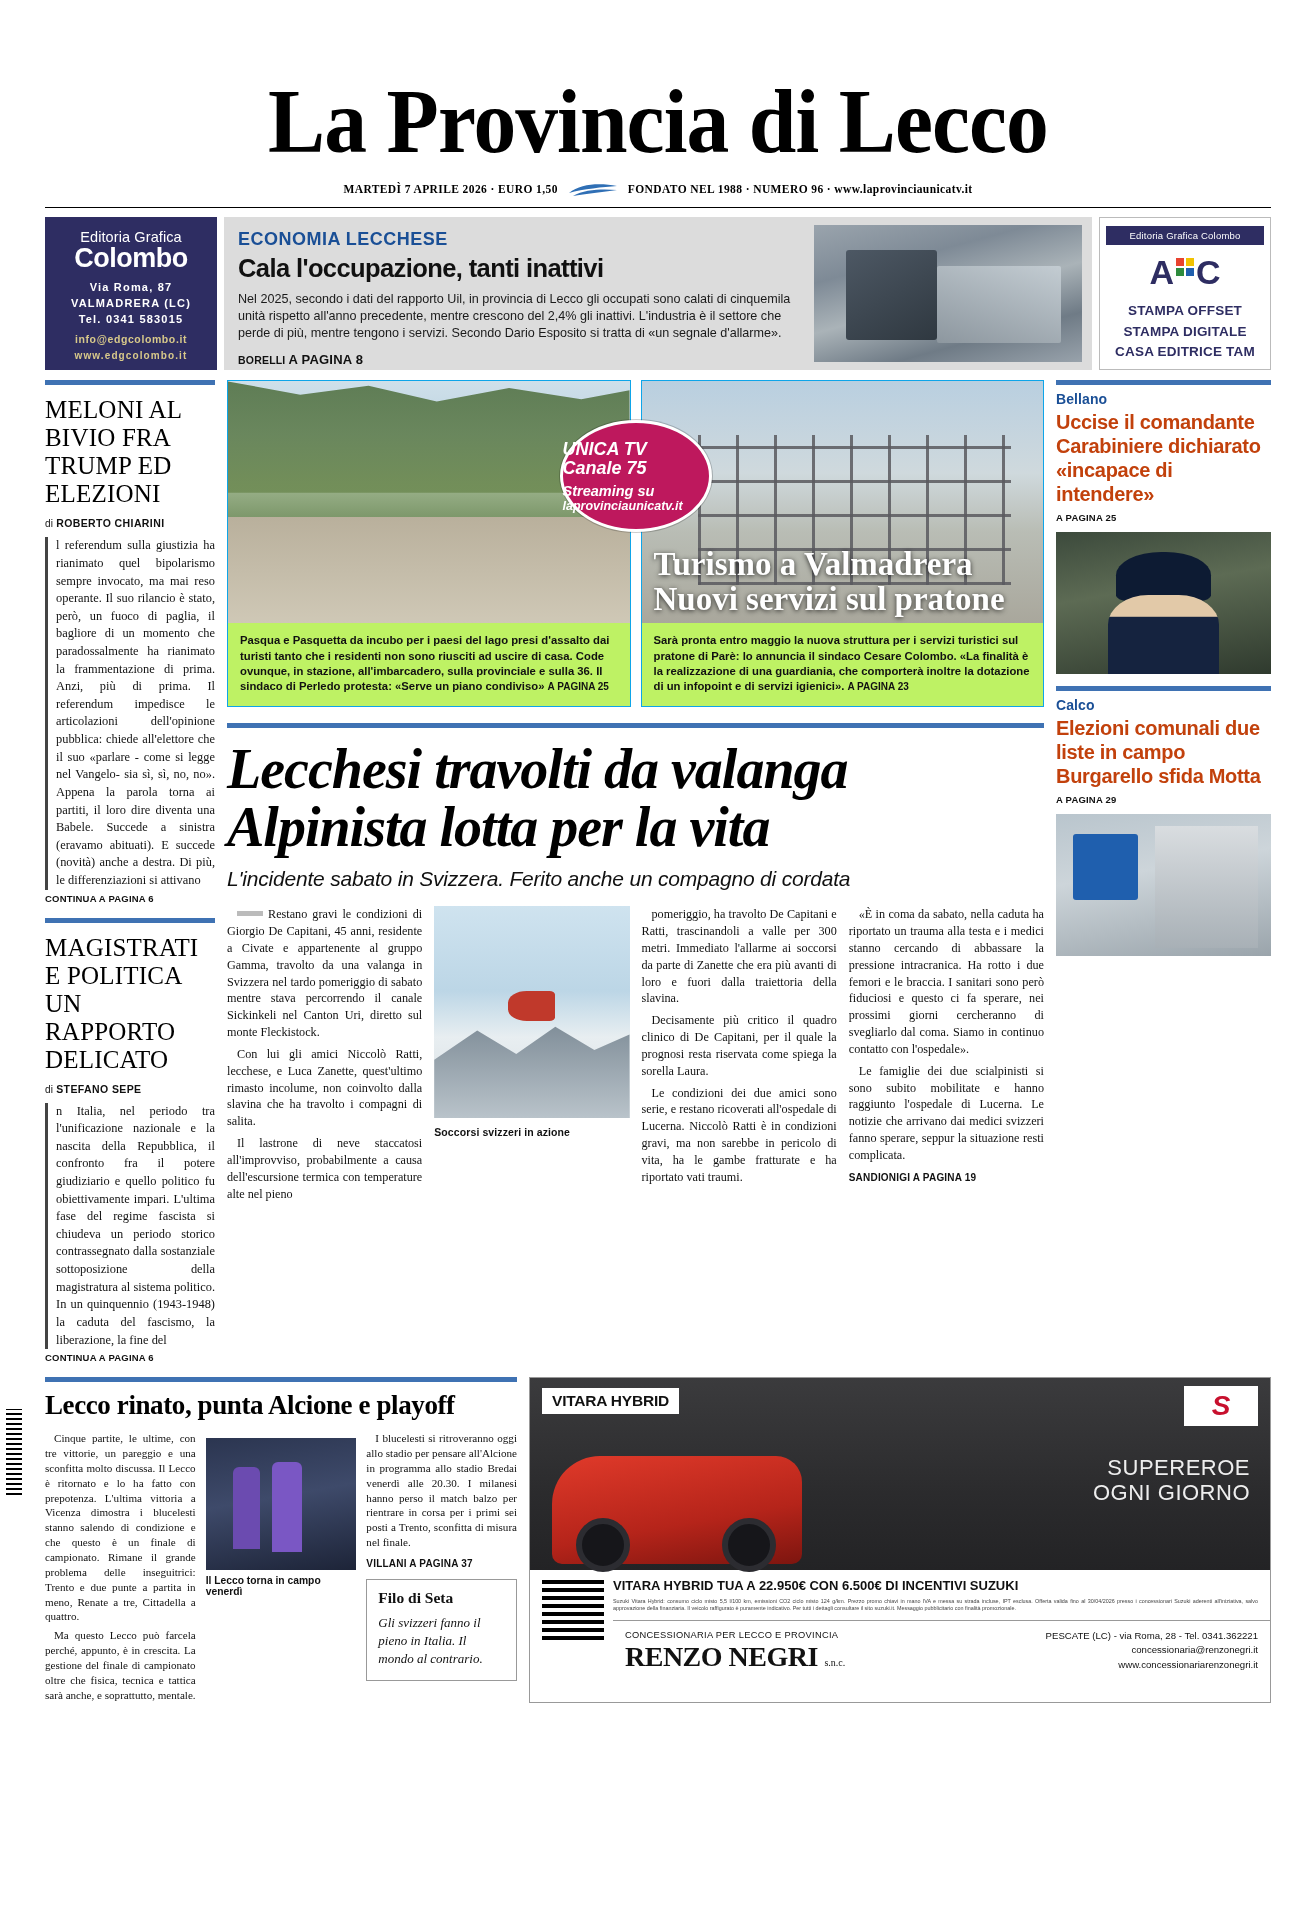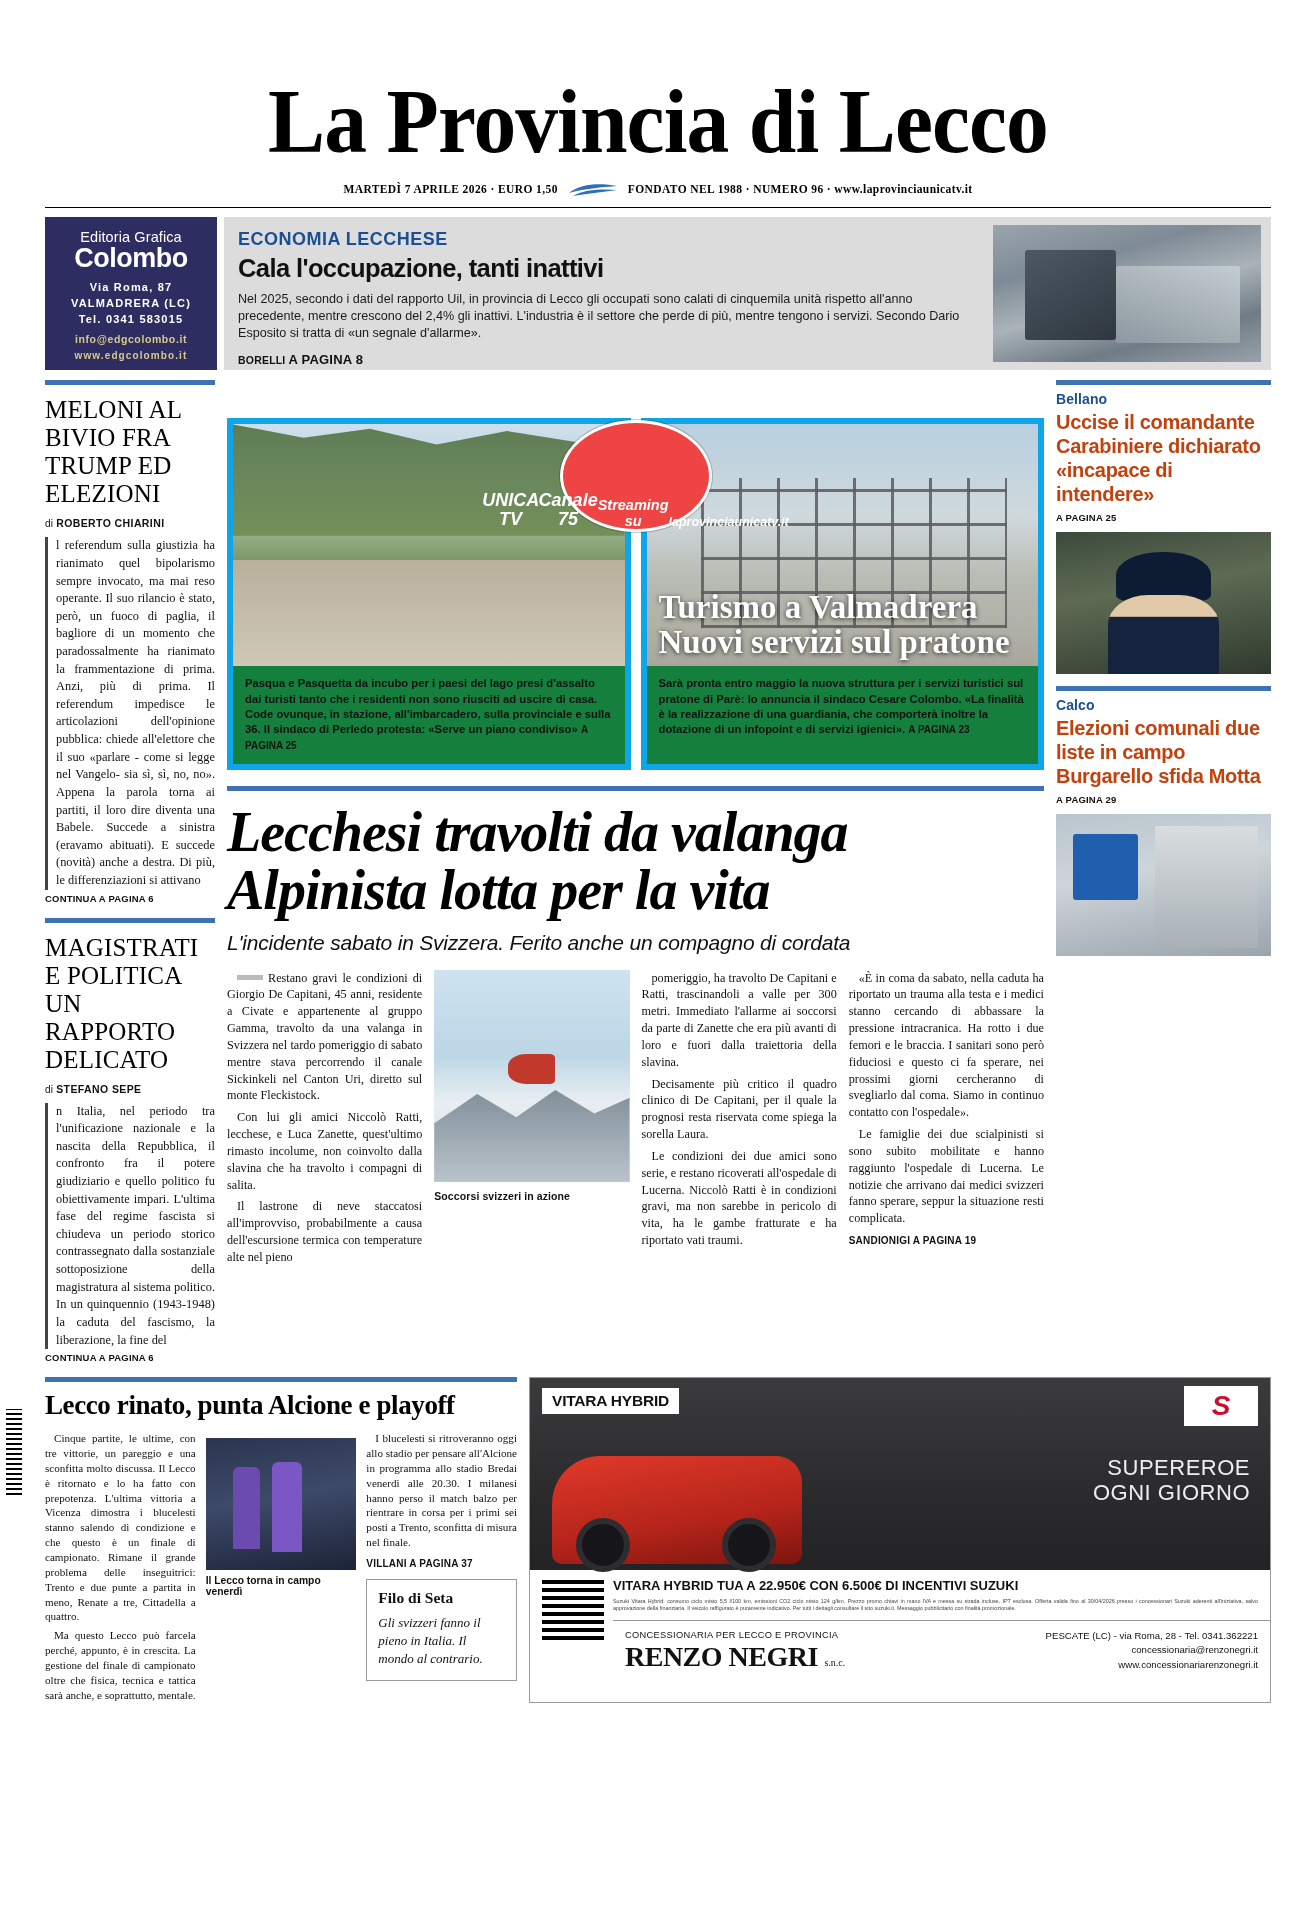--- a/index.html
+++ b/index.html
@@ -102,21 +102,21 @@
   .op-author b { font-size: 10.5px; letter-spacing:0.4px; }
   .op-body {
     font-family:"Liberation Serif", serif; font-size: 12.4px; line-height:1.42;
     margin-top: 8px; text-align: justify; color:#111;
     border-left: 3px solid #444; padding-left: 8px;
   }
   .op-cont { font-size: 9.5px; font-weight: bold; letter-spacing:0.2px; margin-top:3px; }
 
   
   .photo-row { display:flex; gap: 10px; position: relative; }
-  .photo-card { flex:1; border:6px solid #0ea5e9; background:#15803d; padding:0;margin-top:38px; }
+  .photo-card { flex:1; border:1px solid #0ea5e9; background:#bef264; padding:0; }
   .pc-img { height: 242px; position: relative; overflow: hidden; }
   .pc-img.lake {
     background:
       linear-gradient(180deg,#cfe0ea 0%, #bcd2e0 22%, #9fb58f 42%, #6f8c5c 62%, #8e9a86 100%);
   }
   .pc-img.lake::before{
     content:""; position:absolute; left:0; right:0; top:0; height:46%;
     background:linear-gradient(180deg,#4b6b3b,#6d8a52);
     clip-path: polygon(0 0,18% 12%,35% 4%,52% 18%,70% 6%,88% 16%,100% 8%,100% 100%,0 100%);
     opacity:.85;
@@ -139,22 +139,22 @@
     position:absolute; left:0; right:0; bottom:6px; padding:0 12px;
     font-size: 33px; line-height:1.06; color:#fff;
     text-shadow: 0 1px 5px rgba(0,0,0,.75);
   }
   .pc-cap { font-size:11.3px; line-height:1.36; padding:10px 12px 11px; color:#111; font-weight:600;}
   .pc-cap .pag { font-weight:bold; font-size:10px; }
 
   .unicatv-badge {
     position:absolute; left:50%; top:40px; transform: translateX(-50%);
     width: 152px; height: 112px; border-radius: 50%;
-    background:#ef4444; color:#fff; text-align:center;
-    display:flex; flex-direction:row; align-items:flex-end; justify-content:center;
+    background:#be185d; color:#fff; text-align:center;
+    display:flex; flex-direction:column; align-items:flex-start; justify-content:center;
     border: 3px solid #fff; z-index: 5;
     box-shadow: 0 0 0 1px rgba(0,0,0,.2);
   }
   .unicatv-badge .b1 { font-size:18px; font-weight:bold; font-style:italic; line-height:1.08; }
   .unicatv-badge .b2 { font-size:14.5px; font-weight:bold; font-style:italic; margin-top:4px;}
   .unicatv-badge .b3 { font-size:12.5px; font-weight:bold; font-style:italic; }
 
   
   .main-head-block { margin-top: 16px; font-style: italic; }
   .main-head {
@@ -315,20 +315,38 @@
         <div class="econ-head">Cala l'occupazione, tanti inattivi</div>
         <div class="econ-body">Nel 2025, secondo i dati del rapporto Uil, in provincia di Lecco gli occupati sono calati di cinquemila unità rispetto all'anno precedente, mentre crescono del 2,4% gli inattivi. L'industria è il settore che perde di più, mentre tengono i servizi. Secondo Dario Esposito si tratta di «un segnale d'allarme».</div>
         <div class="econ-credit">
           <span>BORELLI</span>
           <span class="pag">A PAGINA 8</span>
         </div>
       </div>
       <div class="econ-photo"></div>
     </div>
 
+    <div class="ad-colombo2">
+      <div class="hdr">Editoria Grafica Colombo</div>
+      <div class="abc">
+        <span class="letter">A</span>
+        <span class="dots">
+          <i style="background:#e8432f"></i>
+            <i style="background:#f2c200"></i>
+          <i style="background:#2e8b3d"></i>
+            <i style="background:#1f5fae"></i>
+        </span>
+        <span class="letter">C</span>
+      </div>
+      <div class="ad2-lines">
+        <div>STAMPA OFFSET</div>
+        <div>STAMPA DIGITALE</div>
+        <div>CASA EDITRICE TAM</div>
+      </div>
+    </div>
   </div>
 
   <div class="mainarea">
 
     <div class="col-left">
       <div class="rule-blue"></div>
       <div class="op-title">MELONI AL BIVIO FRA TRUMP ED ELEZIONI</div>
       <div class="op-author">
         <span>di</span>
         <b>ROBERTO CHIARINI</b>

